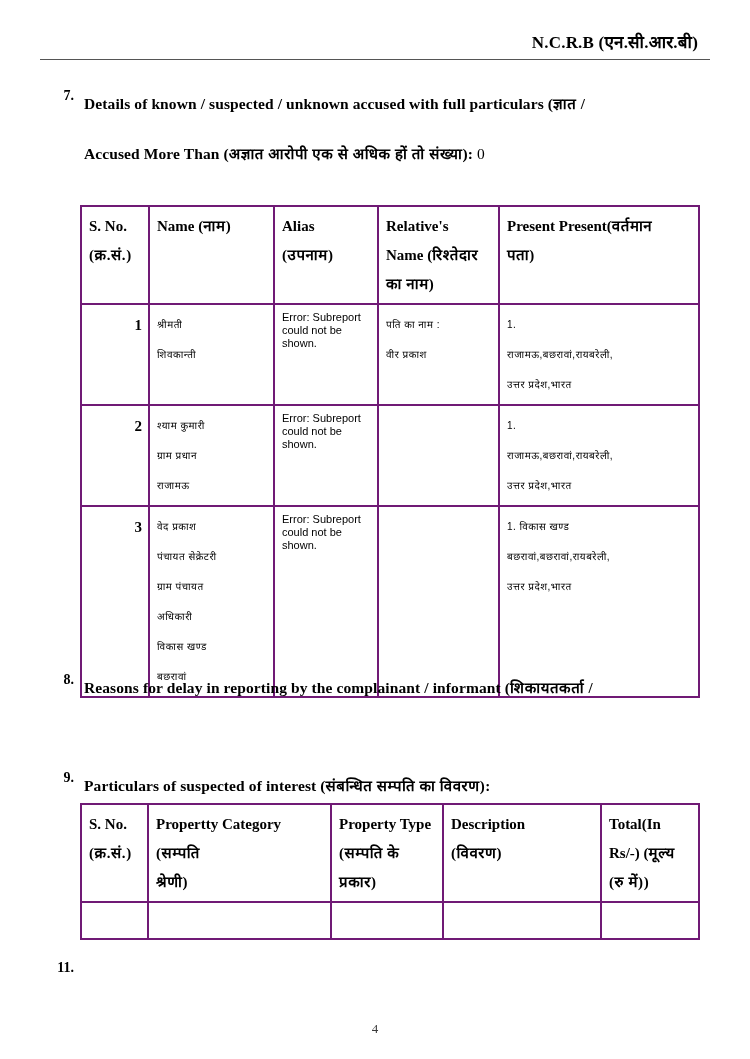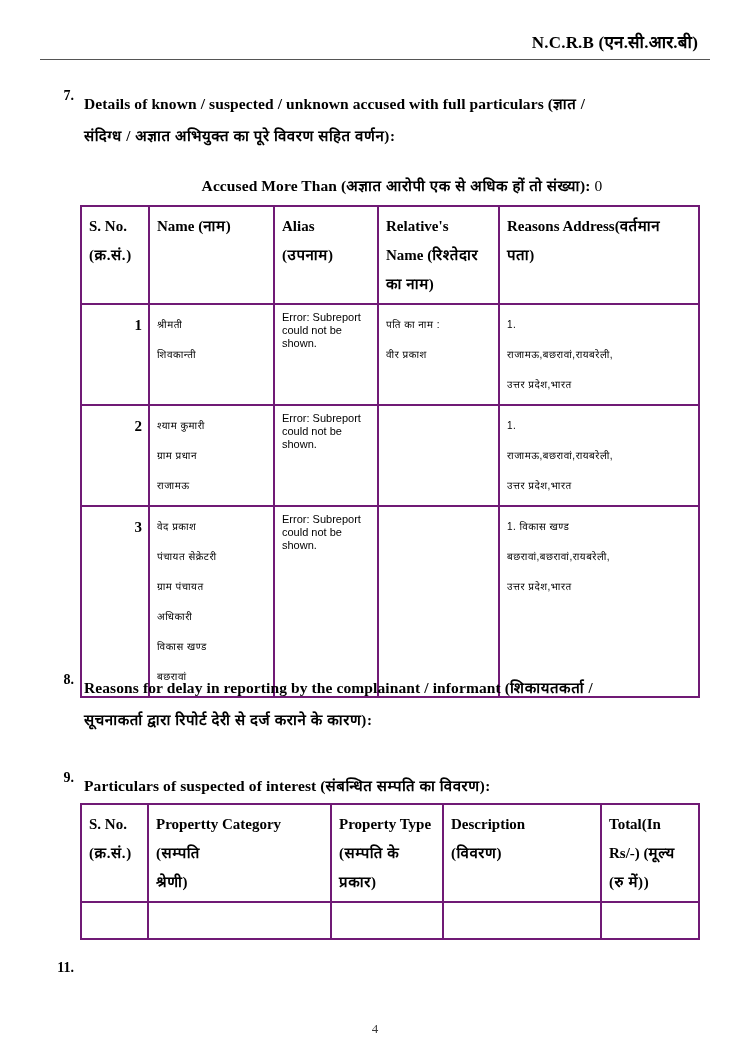--- a/index.html
+++ b/index.html
@@ -161,24 +161,23 @@
   <div class="header">
     <div class="header-title">N.C.R.B (एन.सी.आर.बी)</div>
     <div class="header-rule"></div>
   </div>
 
   <div class="item" style="top: 88px;">
     <div class="item-num">7.</div>
     <div class="item-body">
       <div class="item-text">
         <span>Details of known / suspected / unknown accused with full particulars (</span><span class="hi">ज्ञात /</span>
-        <div class="hi">संदिग्ध / अज्ञात अभियुक्त का पूरे विवरण सहित वर्णन):</div>
       </div>
 
-      <div class="item-text" style="margin-top: 18px; text-align: center;">
+      <div class="item-text" style="margin-top: 18px;">
         <span>Accused More Than (</span><span class="hi">अज्ञात आरोपी एक से अधिक हों तो संख्या</span><span>): </span><span class="value-plain">0</span>
       </div>
     </div>
   </div>
 
   <div class="item" style="top: 205px; left: 80px; right: 52px;">
     <table class="doc-table" id="accused-table">
       <colgroup>
         <col class="c1">
           <col class="c2">
@@ -198,21 +197,21 @@
           <th>
             <div>Alias</div>
             <div class="hi">(उपनाम)</div>
           </th>
           <th>
             <div>Relative's</div>
             <div><span>Name (</span><span class="hi">रिश्तेदार</span></div>
             <div class="hi">का नाम)</div>
           </th>
           <th>
-            <div><span>Reasons Address(</span><span class="hi">वर्तमान</span></div>
+            <div><span>Present Present(</span><span class="hi">वर्तमान</span></div>
             <div class="hi">पता)</div>
           </th>
         </tr>
       </thead>
       <tbody>
 
         <tr style="height: 90px;">
           <td class="num-cell">1</td>
           <td class="body-cell">
             <div class="cellhi">श्रीमती</div>
@@ -272,21 +271,20 @@
         </tr>
       </tbody>
     </table>
   </div>
 
   <div class="item" style="top: 672px;">
     <div class="item-num">8.</div>
     <div class="item-body">
       <div class="item-text">
         <span>Reasons for delay in reporting by the complainant / informant (</span><span class="hi">शिकायतकर्ता /</span>
-        <div class="hi">सूचनाकर्ता द्वारा रिपोर्ट देरी से दर्ज कराने के कारण):</div>
       </div>
     </div>
   </div>
 
   <div class="item" style="top: 770px;">
     <div class="item-num">9.</div>
     <div class="item-body">
       <div class="item-text">
         <span>Particulars of suspected of interest (</span><span class="hi">संबन्धित सम्पति का विवरण):</span>
       </div>

